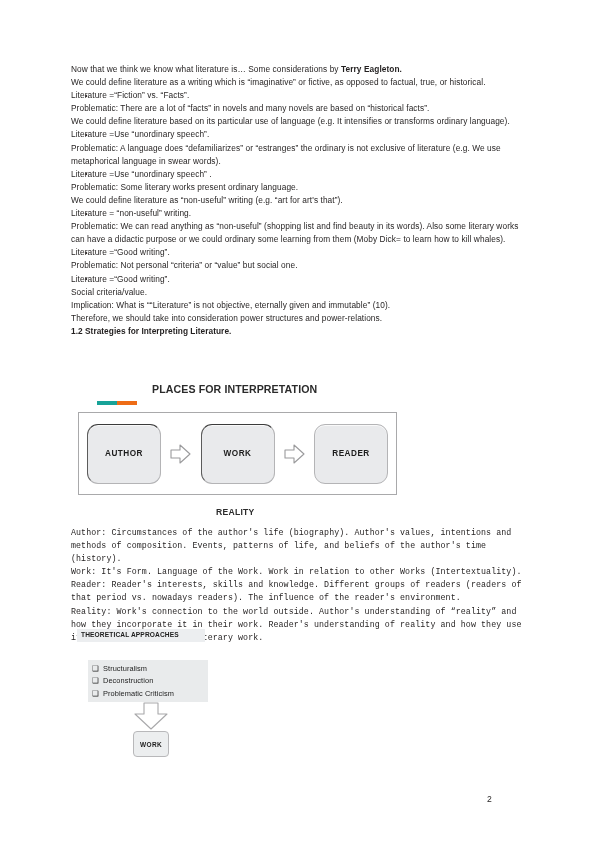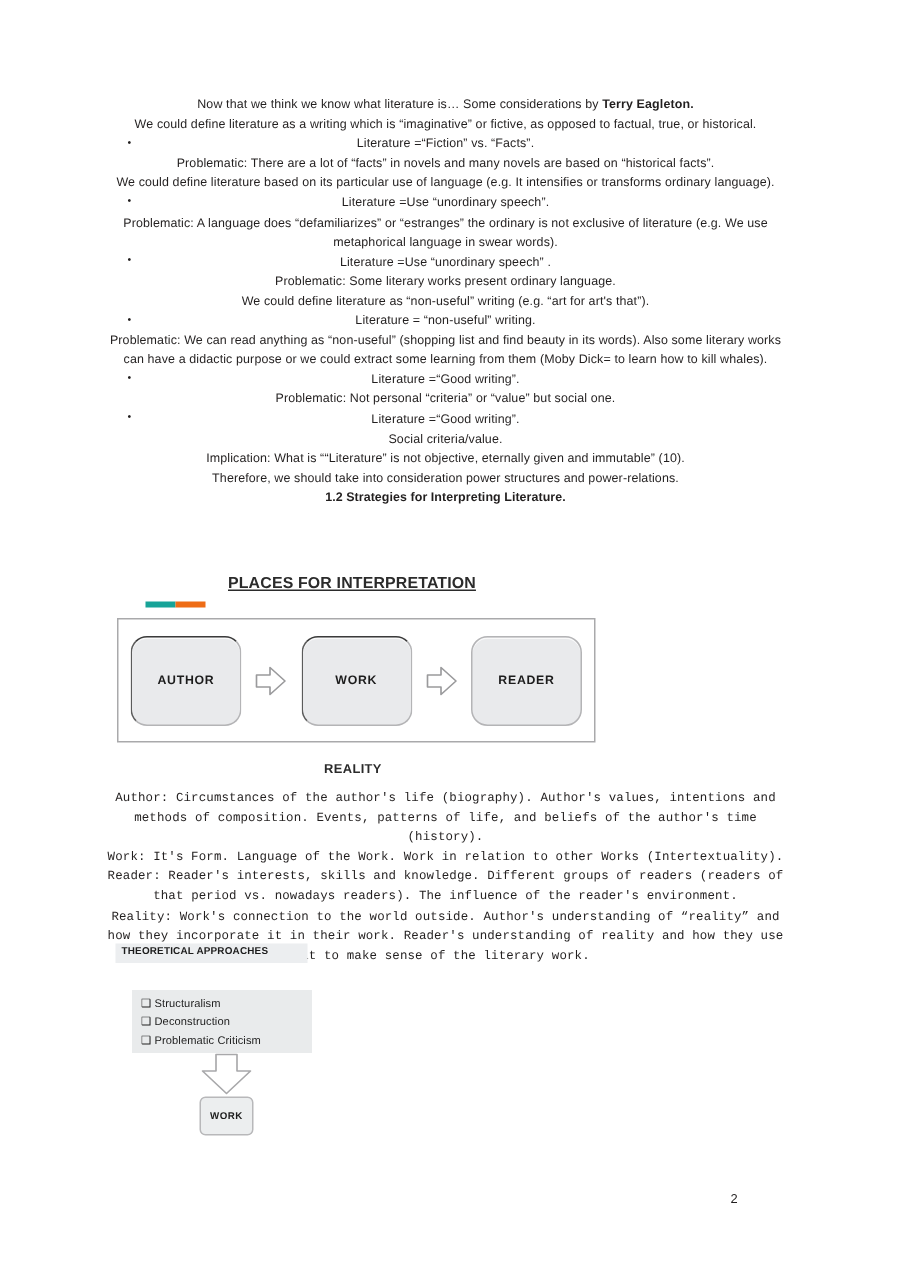--- a/index.html
+++ b/index.html
@@ -15,21 +15,20 @@
     color: #231f20;
     overflow: hidden;
   }
 
   .page {
     position: absolute;
     left: 0; top: 0;
     width: 600px;
     height: 848px;
     background: #ffffff;
-    text-align: center;
   }
 
   
   .body-text {
     position: absolute;
     left: 71px;
     top: 63px;
     width: 452px;
     font-size: 8.3px;
     line-height: 13.1px;
@@ -63,21 +62,20 @@
 
   
   .diagram1-title {
     position: absolute;
     left: 152px;
     top: 383px;
     font-size: 10.6px;
     font-weight: bold;
     letter-spacing: 0.01em;
     color: #2b2b2b;
-    text-decoration: underline;
   }
   .colorbar {
     position: absolute;
     left: 97px;
     top: 401px;
     width: 40px;
     height: 4px;
     display: flex;
   }
   .colorbar .seg-teal { flex: 1; background: #17a398; }
@@ -241,21 +239,21 @@
     <p>We could define literature as a writing which is “imaginative” or fictive, as opposed to factual, true, or historical.</p>
     <p class="bullet">Literature =“Fiction” vs. “Facts”.</p>
     <p>Problematic: There are a lot of “facts” in novels and many novels are based on “historical facts”.</p>
     <p>We could define literature based on its particular use of language (e.g. It intensifies or transforms ordinary language).</p>
     <p class="bullet">Literature =Use “unordinary speech”.</p>
     <p>Problematic: A language does “defamiliarizes” or “estranges” the ordinary is not exclusive of literature (e.g. We use metaphorical language in swear words).</p>
     <p class="bullet">Literature =Use “unordinary speech” .</p>
     <p>Problematic: Some literary works present ordinary language.</p>
     <p>We could define literature as “non-useful” writing (e.g. “art for art's that”).</p>
     <p class="bullet">Literature = “non-useful” writing.</p>
-    <p>Problematic: We can read anything as “non-useful” (shopping list and find beauty in its words). Also some literary works can have a didactic purpose or we could extract some learning from them (Moby Dick= to learn how to kill whales).</p>
+    <p>Problematic: We can read anything as “non-useful” (shopping list and find beauty in its words). Also some literary works can have a didactic purpose or we could ordinary some learning from them (Moby Dick= to learn how to kill whales).</p>
     <p class="bullet">Literature =“Good writing”.</p>
     <p>Problematic: Not personal “criteria” or “value” but social one.</p>
     <p class="bullet">Literature =“Good writing”.</p>
     <p>Social criteria/value.</p>
     <p>Implication: What is ““Literature” is not objective, eternally given and immutable” (10).</p>
     <p>Therefore, we should take into consideration power structures and power-relations.</p>
     <p class="heading-12">1.2 Strategies for Interpreting Literature.</p>
   </div>
 
   <div class="diagram1-title">PLACES FOR INTERPRETATION</div>

